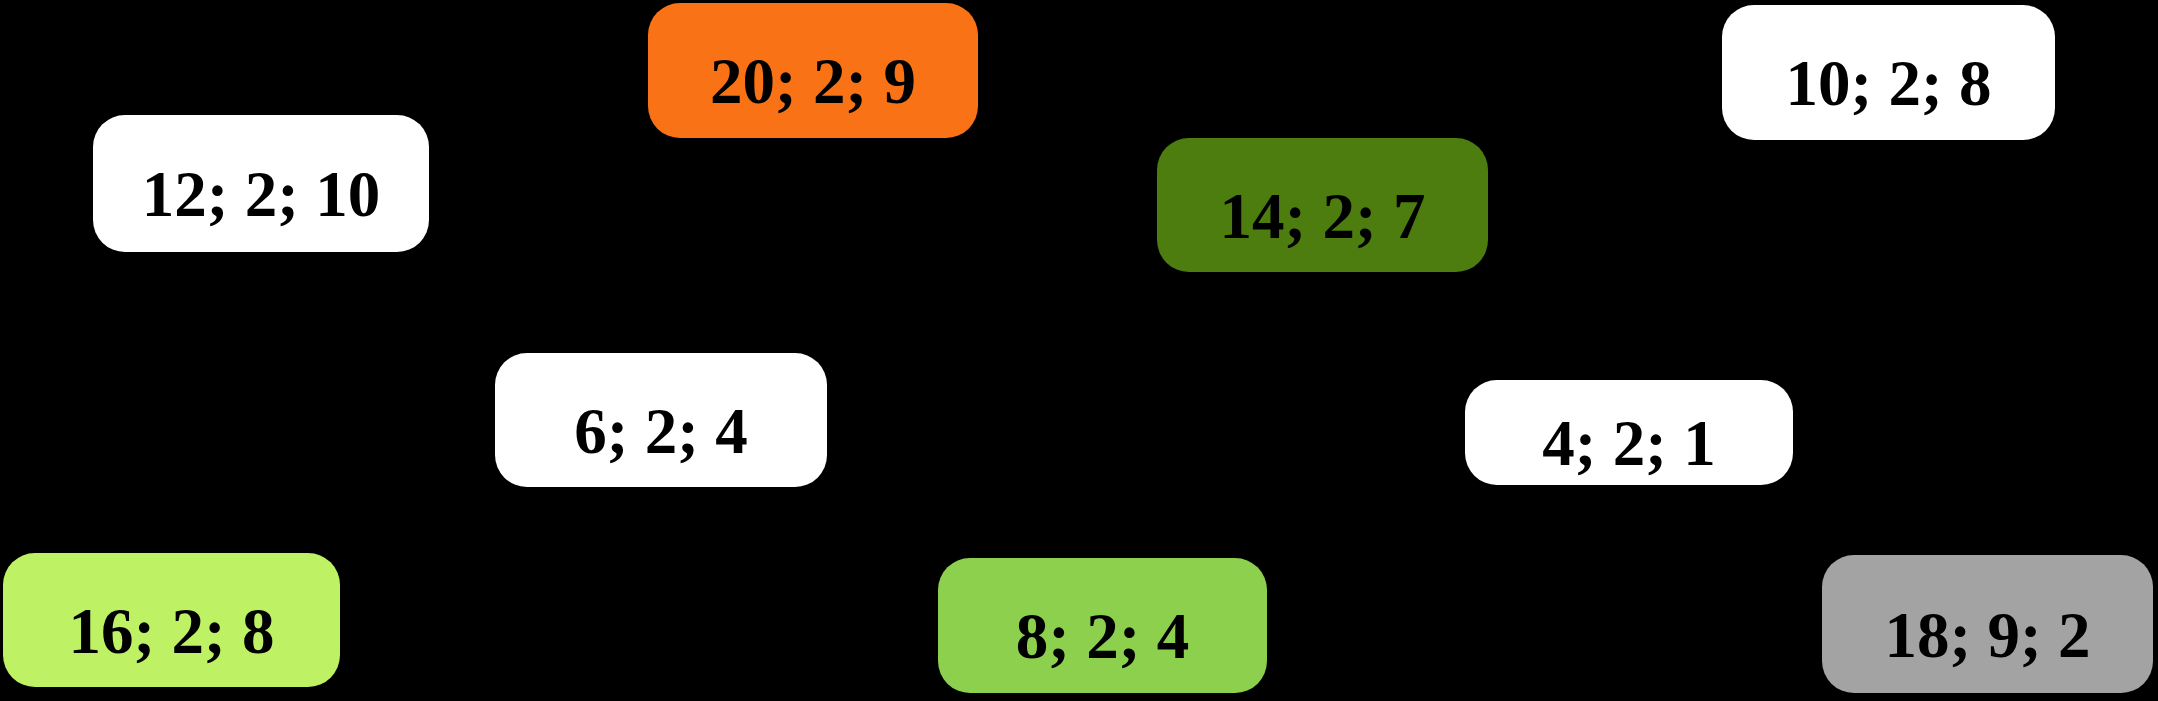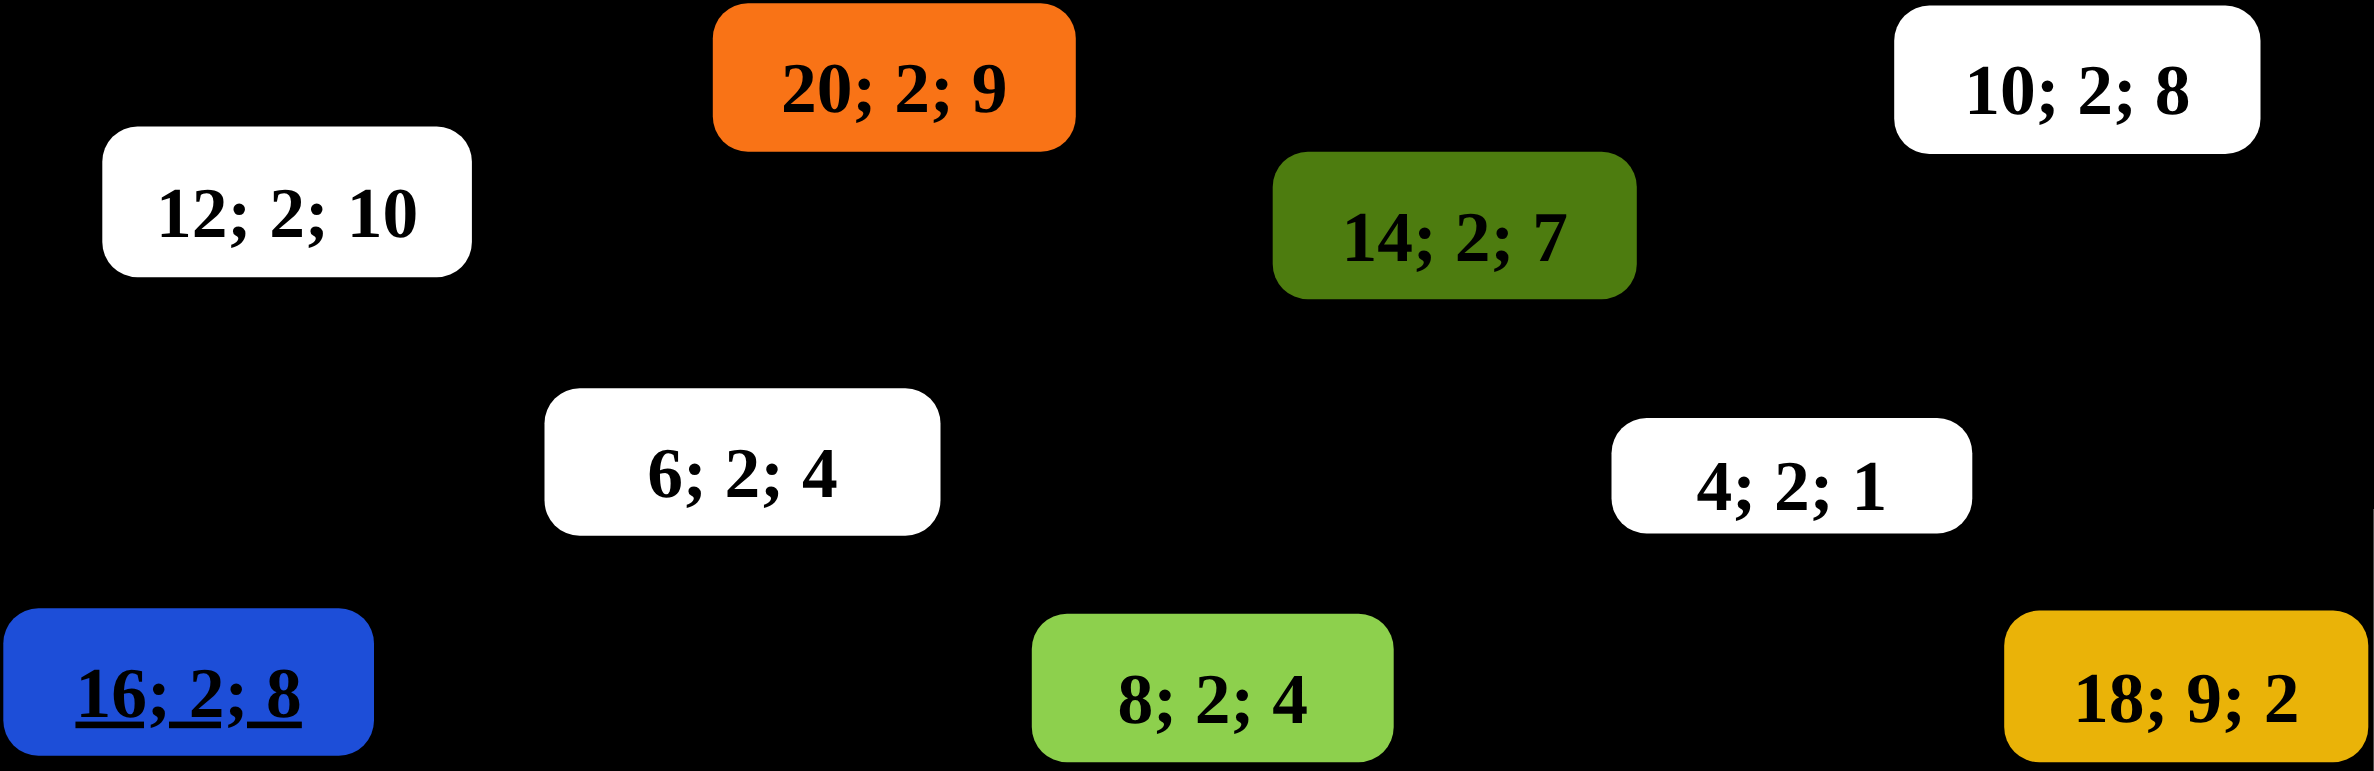--- a/index.html
+++ b/index.html
@@ -42,28 +42,28 @@
   </div>
   <div class="node" style="left: 648px; top: 3px; width: 330px; height: 135px; background: #f97316;">
     <span class="node-label" style="color: rgb(0, 0, 0);">20; 2; 9</span>
   </div>
   <div class="node" style="left: 1722px; top: 5px; width: 333px; height: 135px; background: rgb(255, 255, 255);">
     <span class="node-label" style="color: rgb(0, 0, 0);">10; 2; 8</span>
   </div>
   <div class="node" style="left: 1157px; top: 138px; width: 331px; height: 134px; background: #4d7c0f;">
     <span class="node-label" style="color: rgb(0, 0, 0);">14; 2; 7</span>
   </div>
-  <div class="node" style="left: 495px; top: 353px; width: 360px; height: 134px; background: rgb(255, 255, 255);">
+  <div class="node" style="left: 495px; top: 353px; width: 332px; height: 134px; background: rgb(255, 255, 255);">
     <span class="node-label" style="color: rgb(0, 0, 0);">6; 2; 4</span>
   </div>
   <div class="node" style="left: 1465px; top: 380px; width: 328px; height: 105px; background: rgb(255, 255, 255);">
     <span class="node-label" style="color: rgb(0, 0, 0);">4; 2; 1</span>
   </div>
-  <div class="node" style="left: 3px; top: 553px; width: 337px; height: 134px; background: #1d4ed8; text-decoration: underline;">
+  <div class="node" style="left: 3px; top: 553px; width: 337px; height: 134px; background: #bef264;">
     <span class="node-label" style="color: rgb(0, 0, 0);">16; 2; 8</span>
   </div>
   <div class="node" style="left: 938px; top: 558px; width: 329px; height: 135px; background: rgb(141, 208, 77);">
     <span class="node-label" style="color: rgb(0, 0, 0);">8; 2; 4</span>
   </div>
-  <div class="node" style="left: 1822px; top: 555px; width: 331px; height: 138px; background: #eab308;">
+  <div class="node" style="left: 1822px; top: 555px; width: 331px; height: 138px; background: #a3a3a3;">
     <span class="node-label" style="color: rgb(0, 0, 0);">18; 9; 2</span>
   </div>
 </div>
 
 </body></html>

